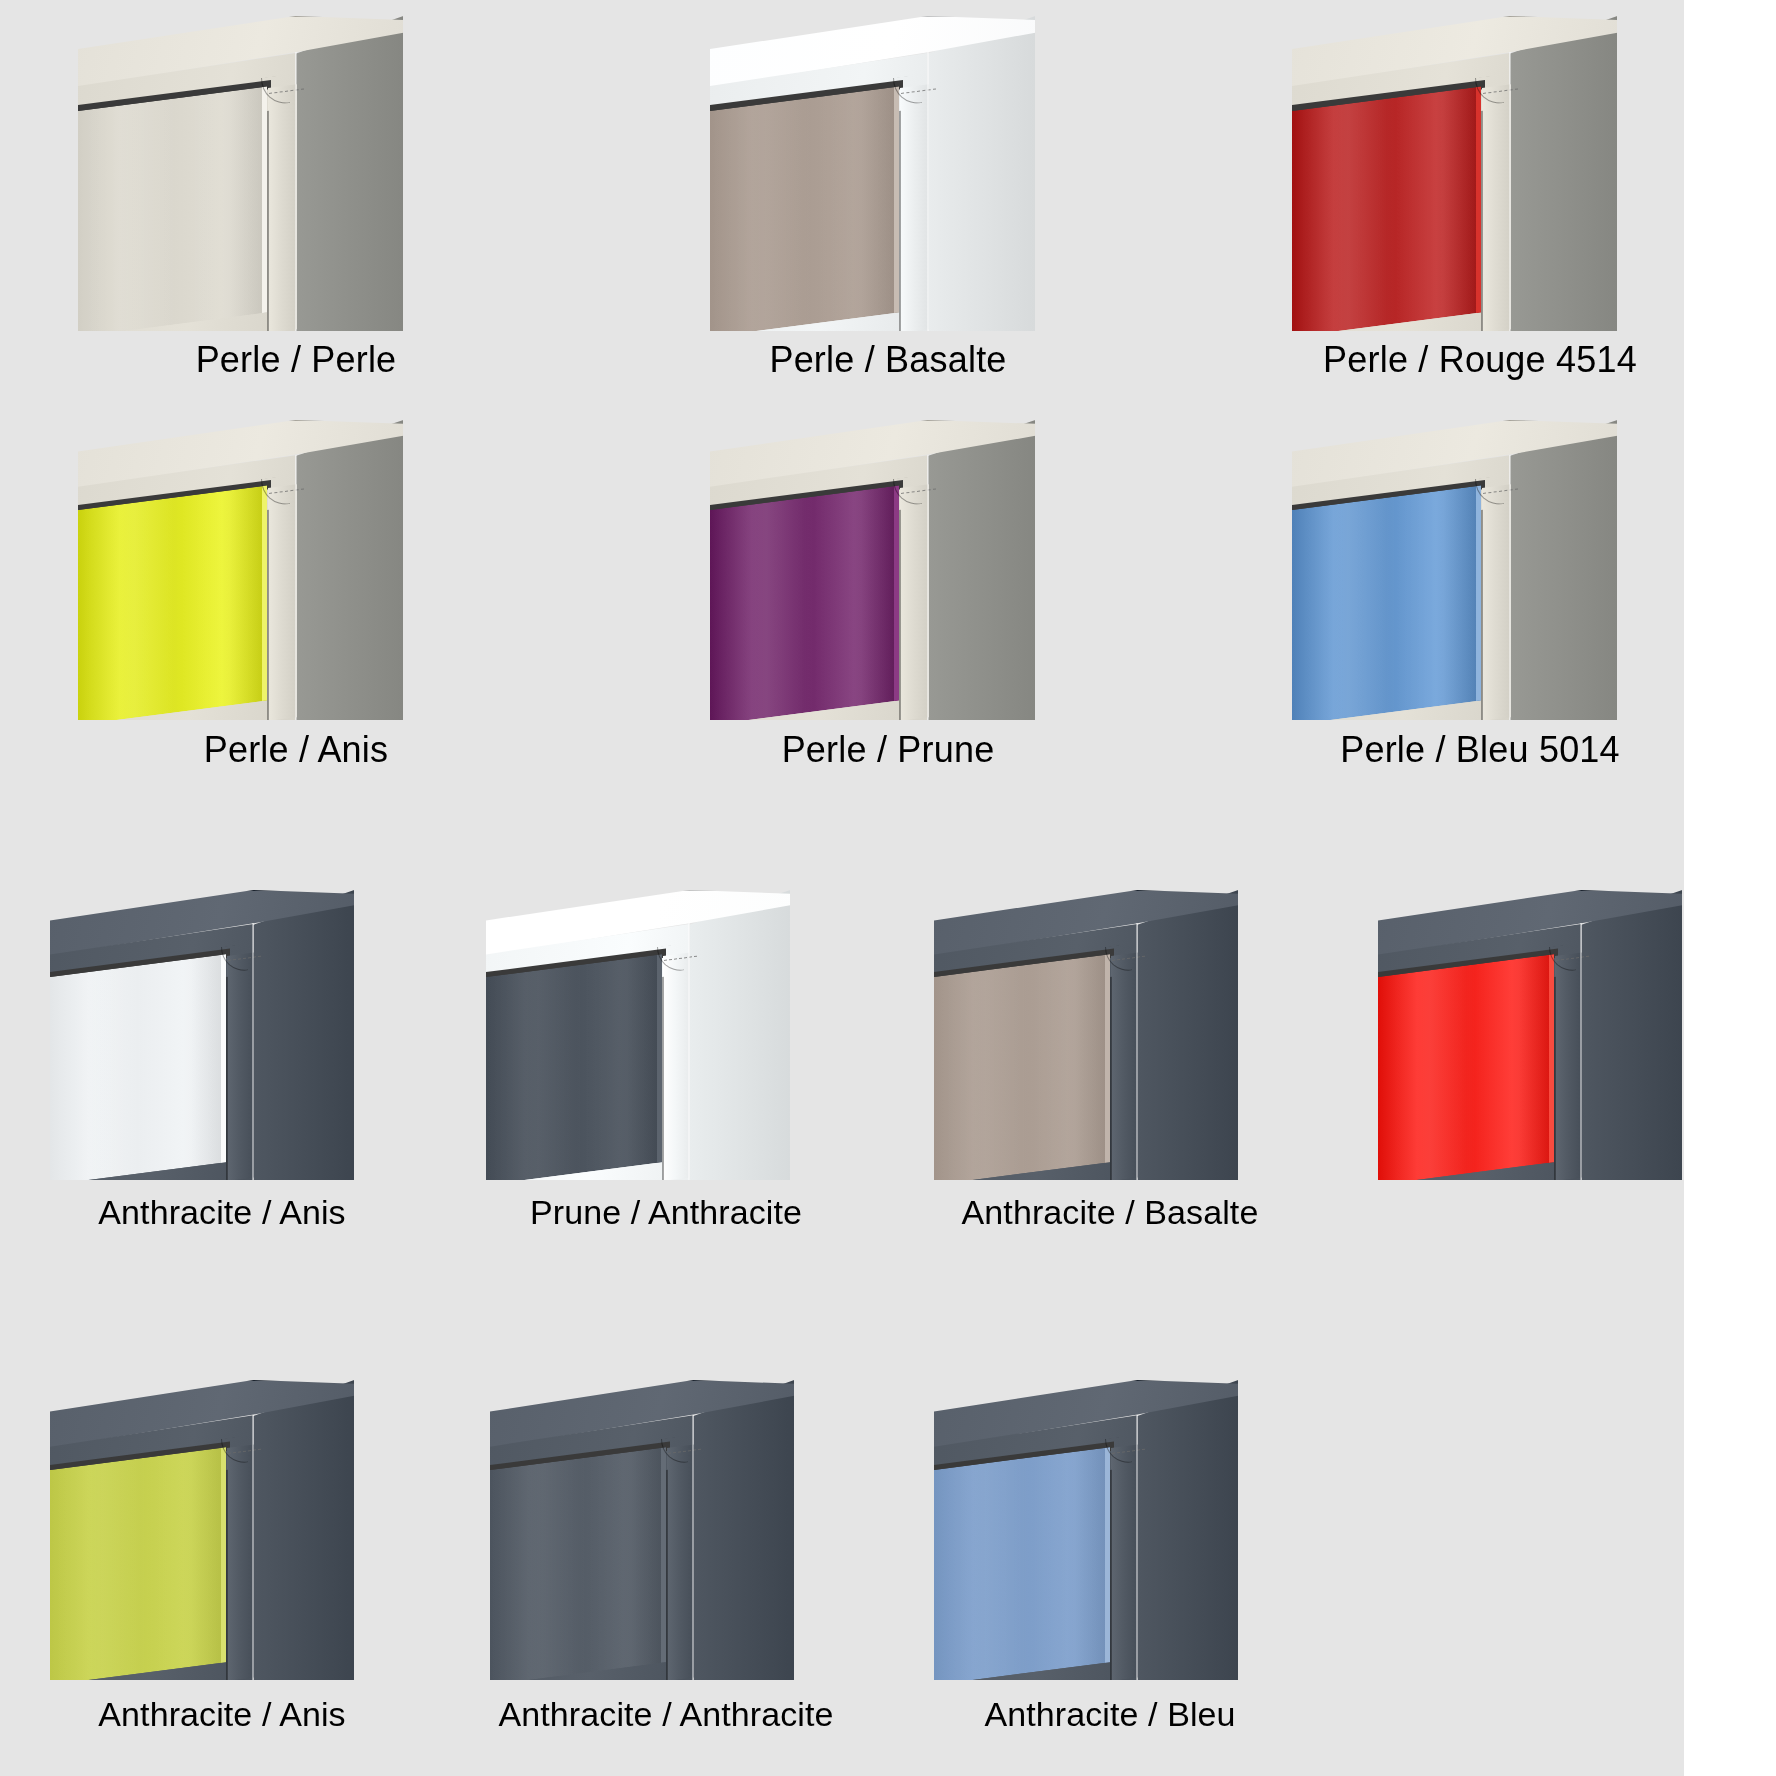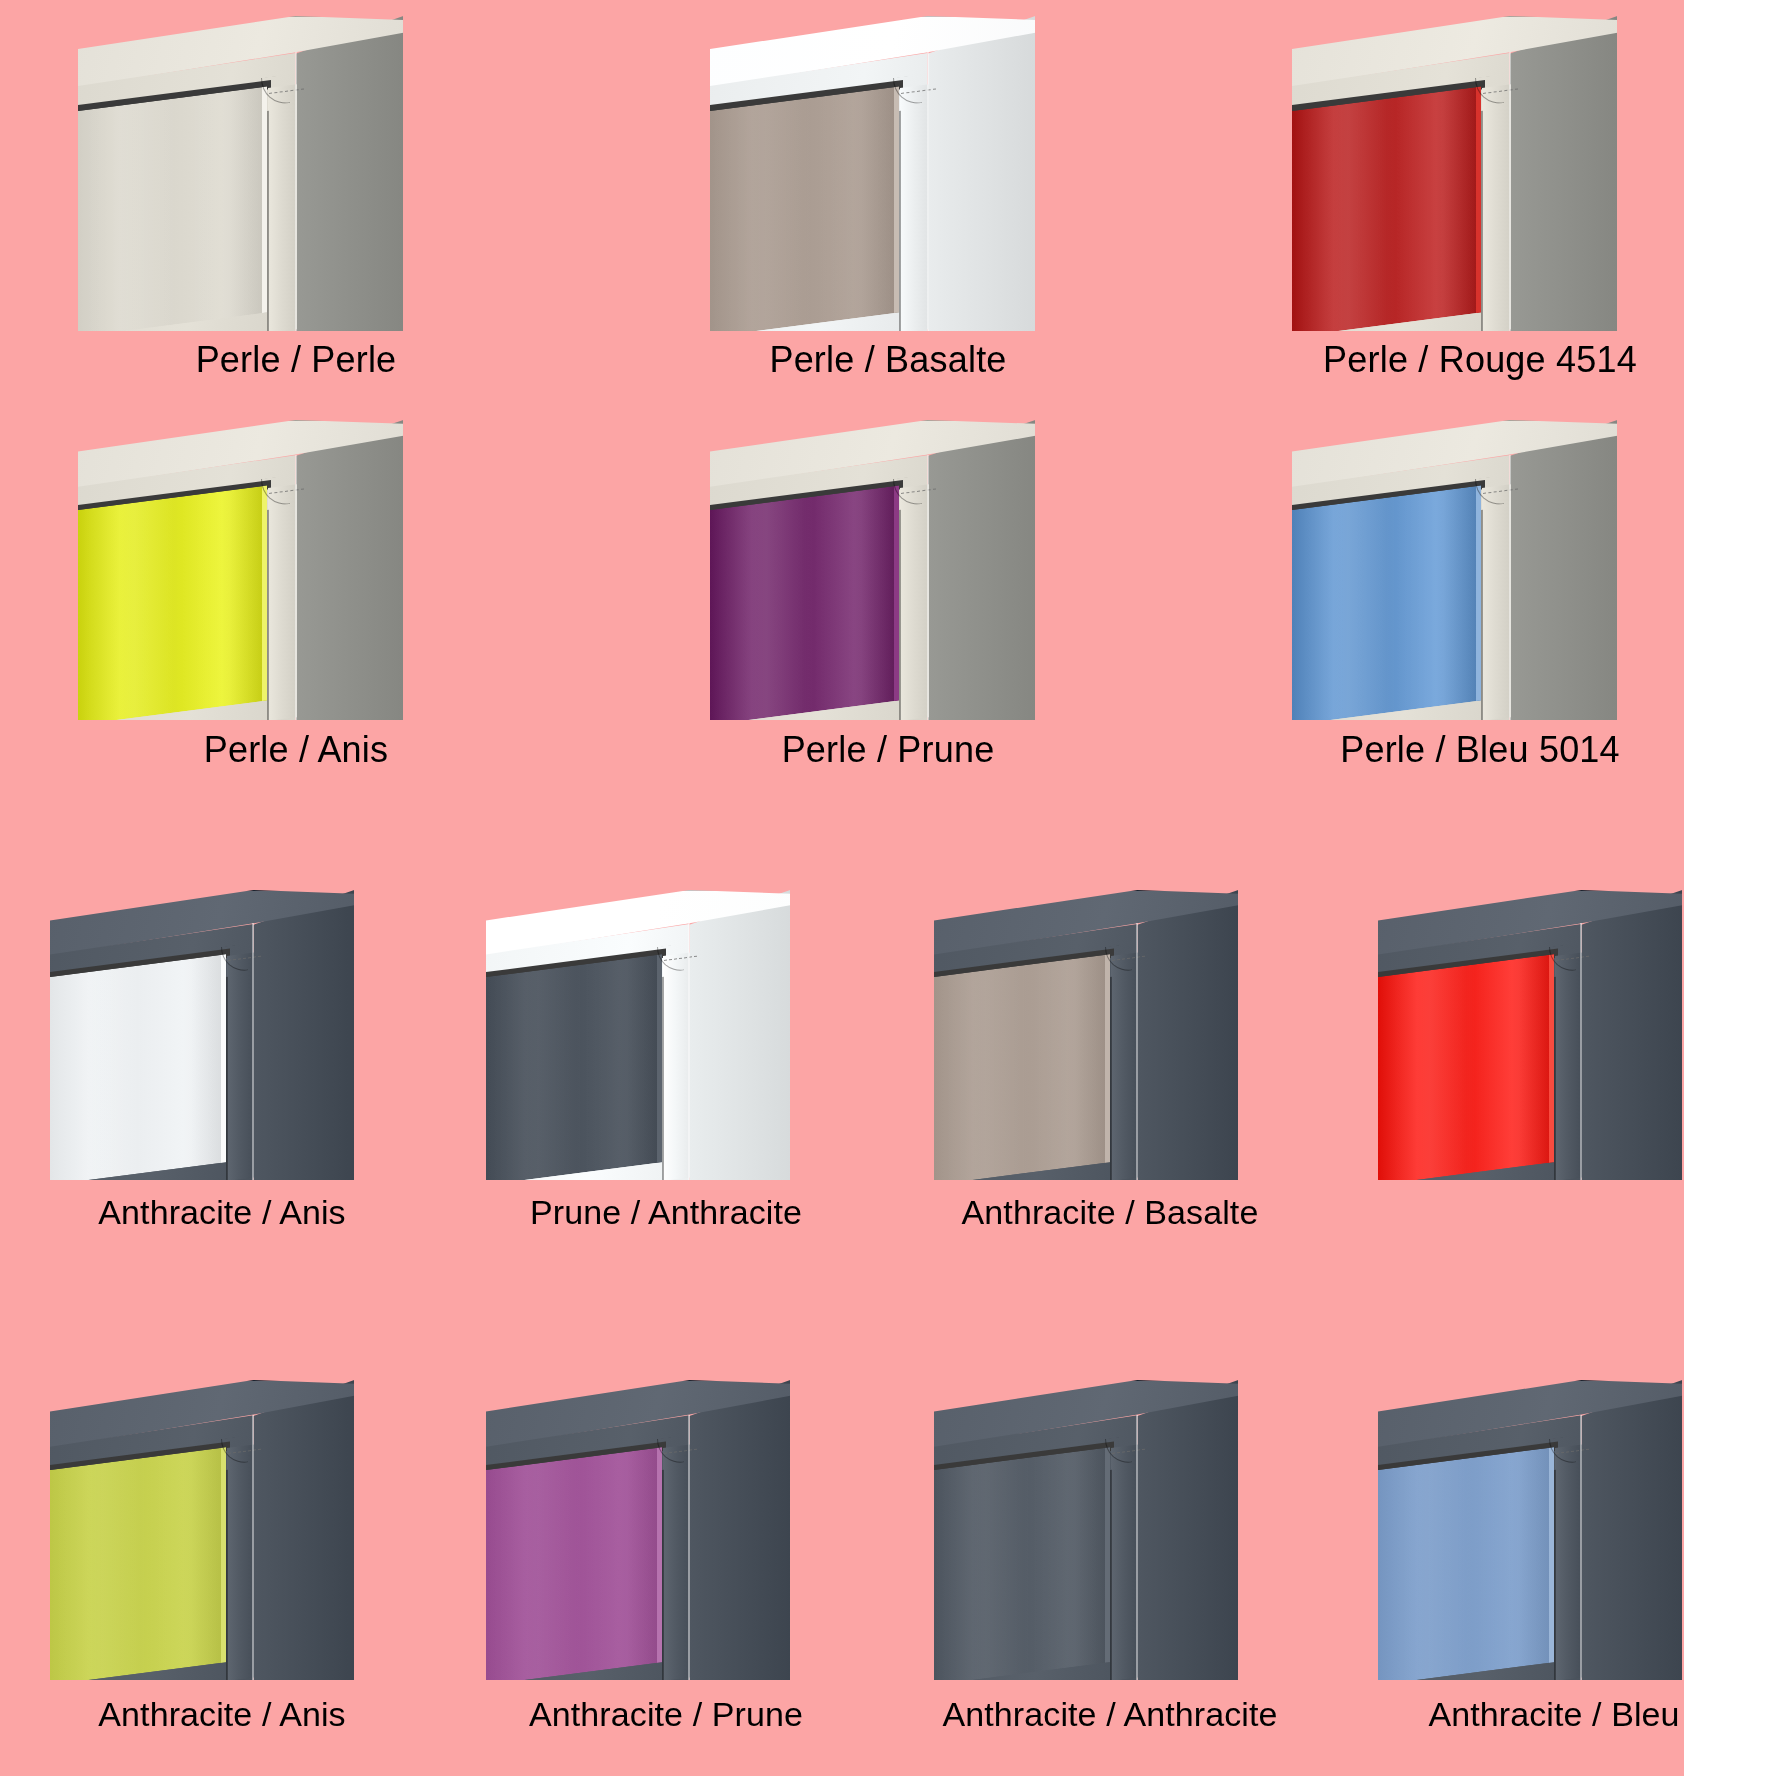--- a/index.html
+++ b/index.html
@@ -9,21 +9,21 @@
     width: 1776px; height: 1776px;
     background: #ffffff;
     font-family: "Liberation Sans", sans-serif;
     overflow: hidden;
   }
 
   #sheet {
     position: relative;
     width: 1684px;
     height: 1776px;
-    background: #fca5a5;
+    background: #e5e5e5;
   }
 
   
   .row {
     position: absolute;
     left: 0;
     width: 1776px;
     display: flex;
   }
   .row-3col { }
@@ -355,39 +355,20 @@
           </div>
           <div class="carcass-stile" style="left: 177.4px; top: 68.4px; width: 27px; height: 233.1px; background: linear-gradient(90deg, rgb(94, 102, 112) 0%, rgb(82, 90, 100) 45%, rgb(70, 78, 88) 100%); transform: skewY(-7.4deg); transform-origin: 0px 0px;"></div>
           <div class="hairline" style="left: 176.4px; top: 90.3px; width: 2px; height: 215.1px; background: rgba(0, 0, 0, 0.35); transform: skewY(-7.4deg); transform-origin: 0px 0px;"></div>
           <div class="notch" style="left: 178.4px; top: 72.9px; width: 33px; height: 1px; transform: skewY(-7.4deg); transform-origin: 0px 0px; opacity: 0.75;"></div>
           <div style="position: absolute; left: 171px; top: 59.4px; width: 27px; height: 27px; border-left: 1px solid rgba(0, 0, 0, 0.35); border-bottom: 1px solid rgba(0, 0, 0, 0.35); border-bottom-left-radius: 27px; transform: skewY(-7.4deg); transform-origin: 0px 0px;"></div>
           <div class="hairline" style="left: 202.4px; top: 34.5px; width: 2px; height: 265.5px; background: rgba(255, 255, 255, 0.45);"></div>
         </div>
       <div class="caption" style="top:315px;">Anthracite / Anis</div>
     </div>
     <div class="cell">
-      <div class="render" style="left:42px; top:0px; width:360px; height:300px;">
-          <div class="carcass-side" style="left: 203.4px; top: 0px; width: 100.8px; height: 300px; background: linear-gradient(90deg, rgb(79, 87, 97), rgb(61, 69, 79)); clip-path: polygon(0% 12%, 100% 0%, 100% 100%, 0% 100%);"></div>
-          <div class="carcass-top" style="left: 0px; top: 0px; width: 304.2px; height: 68px; background: linear-gradient(105deg, rgb(88, 96, 107) 0%, rgb(96, 104, 115) 55%, rgb(84, 92, 103) 100%); clip-path: polygon(0% 46.3235%, 66.8639% 0%, 100% 5.55882%, 100% 23.3162%, 66.8639% 50.7353%, 0% 100%); border-top: 1px solid rgb(27, 35, 46);"></div>
-          <div class="carcass-front" style="left: 0px; top: 0.63px; width: 203.4px; height: 300px; background: linear-gradient(100deg, rgb(80, 88, 98) 0%, rgb(88, 96, 106) 60%, rgb(74, 82, 92) 100%); clip-path: polygon(0% 22%, 100% 11.5%, 100% 100%, 0% 100%);"></div>
-          <div class="gap-top" style="left: 0px; top: 84.9px; width: 180.4px; height: 9px; background: rgb(58, 58, 58); transform: skewY(-7.4deg); transform-origin: 0px 0px;"></div>
-          <div class="door" style="left: 0px; top: 90.3px; width: 176.4px; height: 215.1px; transform: skewY(-7.4deg); transform-origin: 0px 0px;">
-            <div class="door-face" style="background: linear-gradient(90deg, rgb(151, 75, 143) 0%, rgb(164, 88, 156) 22%, rgb(159, 83, 151) 50%, rgb(165, 89, 157) 76%, rgb(153, 77, 145) 100%);"></div>
-            <div class="sheen" style="background: linear-gradient(90deg, rgba(255, 255, 255, 0) 0%, rgba(255, 255, 255, 0.05) 30%, rgba(255, 255, 255, 0) 55%, rgba(255, 255, 255, 0.04) 80%, rgba(0, 0, 0, 0.06) 100%);"></div>
-            <div class="door-edge" style="background: rgb(182, 115, 175);"></div>
-          </div>
-          <div class="carcass-stile" style="left: 177.4px; top: 68.4px; width: 27px; height: 233.1px; background: linear-gradient(90deg, rgb(94, 102, 112) 0%, rgb(82, 90, 100) 45%, rgb(70, 78, 88) 100%); transform: skewY(-7.4deg); transform-origin: 0px 0px;"></div>
-          <div class="hairline" style="left: 176.4px; top: 90.3px; width: 2px; height: 215.1px; background: rgba(0, 0, 0, 0.35); transform: skewY(-7.4deg); transform-origin: 0px 0px;"></div>
-          <div class="notch" style="left: 178.4px; top: 72.9px; width: 33px; height: 1px; transform: skewY(-7.4deg); transform-origin: 0px 0px; opacity: 0.75;"></div>
-          <div style="position: absolute; left: 171px; top: 59.4px; width: 27px; height: 27px; border-left: 1px solid rgba(0, 0, 0, 0.35); border-bottom: 1px solid rgba(0, 0, 0, 0.35); border-bottom-left-radius: 27px; transform: skewY(-7.4deg); transform-origin: 0px 0px;"></div>
-          <div class="hairline" style="left: 202.4px; top: 34.5px; width: 2px; height: 265.5px; background: rgba(255, 255, 255, 0.45);"></div>
-        </div>
-      <div class="caption" style="top:315px;">Anthracite / Prune</div>
-    </div>
-    <div class="cell">
       <div class="render" style="left:46px; top:0px; width:360px; height:300px;">
           <div class="carcass-side" style="left: 203.4px; top: 0px; width: 100.8px; height: 300px; background: linear-gradient(90deg, rgb(79, 87, 97), rgb(61, 69, 79)); clip-path: polygon(0% 12%, 100% 0%, 100% 100%, 0% 100%);"></div>
           <div class="carcass-top" style="left: 0px; top: 0px; width: 304.2px; height: 68px; background: linear-gradient(105deg, rgb(88, 96, 107) 0%, rgb(96, 104, 115) 55%, rgb(84, 92, 103) 100%); clip-path: polygon(0% 46.3235%, 66.8639% 0%, 100% 5.55882%, 100% 23.3162%, 66.8639% 50.7353%, 0% 100%); border-top: 1px solid rgb(27, 35, 46);"></div>
           <div class="carcass-front" style="left: 0px; top: 0.63px; width: 203.4px; height: 300px; background: linear-gradient(100deg, rgb(80, 88, 98) 0%, rgb(88, 96, 106) 60%, rgb(74, 82, 92) 100%); clip-path: polygon(0% 22%, 100% 11.5%, 100% 100%, 0% 100%);"></div>
           <div class="gap-top" style="left: 0px; top: 84.9px; width: 180.4px; height: 9px; background: rgb(58, 58, 58); transform: skewY(-7.4deg); transform-origin: 0px 0px;"></div>
           <div class="door" style="left: 0px; top: 90.3px; width: 176.4px; height: 215.1px; transform: skewY(-7.4deg); transform-origin: 0px 0px;">
             <div class="door-face" style="background: linear-gradient(90deg, rgb(76, 84, 94) 0%, rgb(89, 97, 107) 22%, rgb(84, 92, 102) 50%, rgb(90, 98, 108) 76%, rgb(78, 86, 96) 100%);"></div>
             <div class="sheen" style="background: linear-gradient(90deg, rgba(255, 255, 255, 0) 0%, rgba(255, 255, 255, 0.05) 30%, rgba(255, 255, 255, 0) 55%, rgba(255, 255, 255, 0.04) 80%, rgba(0, 0, 0, 0.06) 100%);"></div>
             <div class="door-edge" style="background: rgb(100, 108, 118);"></div>
           </div>

